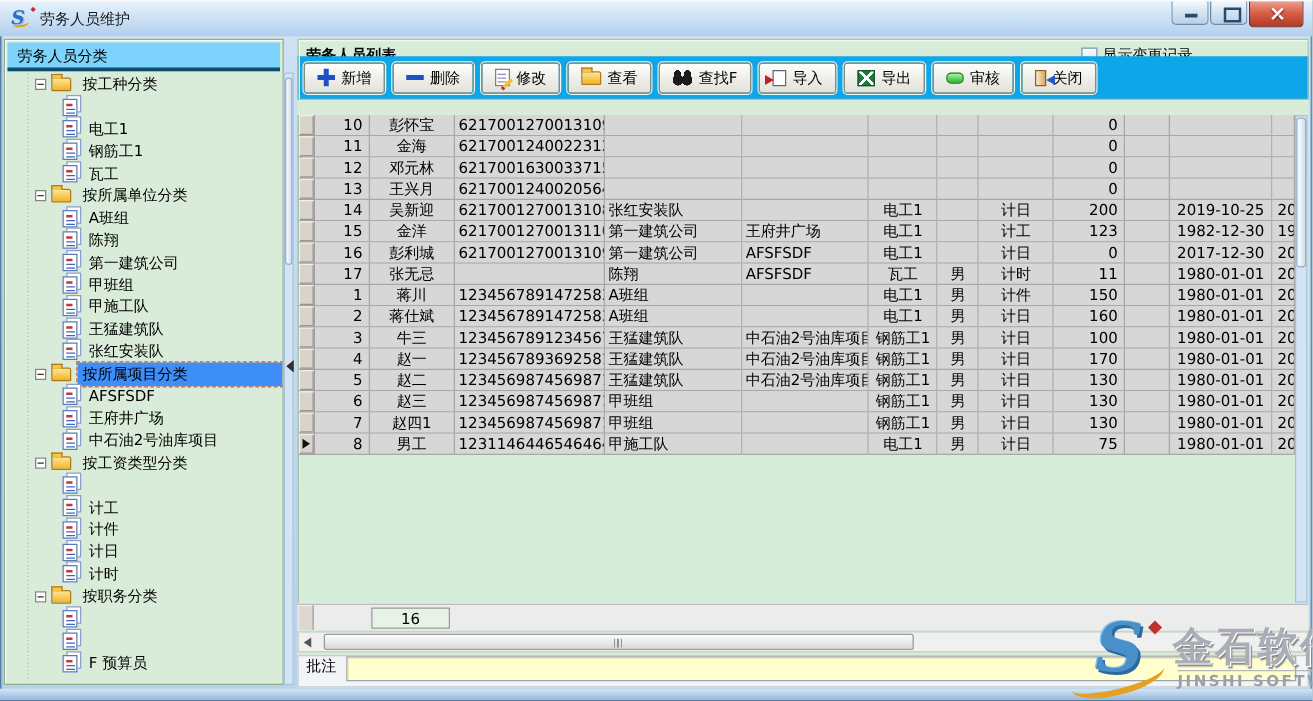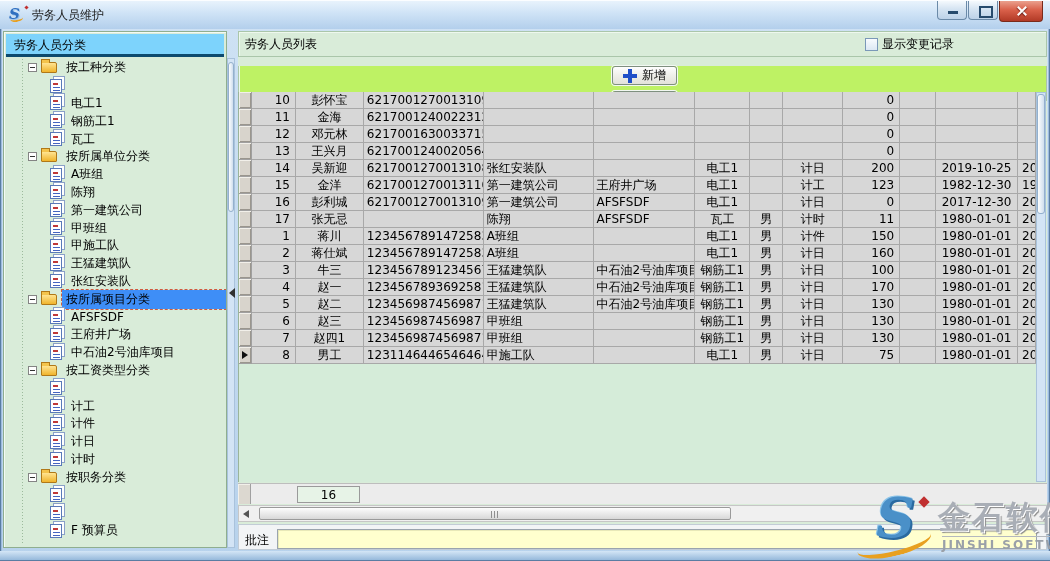--- a/index.html
+++ b/index.html
@@ -69,32 +69,32 @@
   .splitter { position:absolute; left:235px; top:31px; width:4px; height:517px; }
   .split-arrow { position:absolute; left:229px; top:288px; width:0; height:0;
              border:5px solid transparent; border-right:6px solid #303030; border-left:none; }
 
   
   .rpanel { position:absolute; left:238px; top:31px; width:809px; height:519px; background:#d9ecd9; }
 
   .filterbar { position:absolute; left:0; top:0; width:809px; height:26px;
                display:flex; align-items:center; padding-left:6px;
                background:#d9ecd9; border:1px solid #aac6aa; box-shadow:inset 1px 1px 0 #eef8ee; }
-  .flist-title { margin-right:14px; }
+  .flist-title { margin-right:14px;font-weight:bold; }
   .fchecks { display:flex; gap:17px; }
   .fcheck { display:flex; align-items:center; gap:4px; cursor:default; }
   .cbox { width:13px; height:13px; border:1px solid #7a98b8; position:relative;
           background:linear-gradient(#f8fbfe,#dce8f4); flex:none; }
   .fcheck.checked .cbox::after { content:""; position:absolute; left:3px; top:0px; width:4px; height:8px;
           border:solid #1e4e9c; border-width:0 2px 2px 0; transform:rotate(40deg); }
   .fcheck-right { margin-left:auto; margin-right:92px; }
 
-  .toolbar { position:absolute; left:0; top:35px; width:809px; height:35px;
+  .toolbar { position:absolute; left:0; top:14px; width:809px; height:35px;
              display:flex; align-items:center; gap:6px; padding-left:4px;
-             background:#bef264; border:1px solid #aac6aa; border-top:none; box-shadow:inset 1px 0 0 #eef8ee;flex-direction:column; }
+             background:#0ea5e9; border:1px solid #aac6aa; border-top:none; box-shadow:inset 1px 0 0 #eef8ee; }
   .tb { display:flex; align-items:center; gap:5px; height:25px; padding:0 10px;
         border:1px solid #7f907f; border-radius:3px; font-size:12px; font-family:inherit;
         background:linear-gradient(#fefefe,#efefe9 50%,#e2e2da); box-shadow:0 0 0 1px #f2f8f2; cursor:default; }
   .tbicon { flex:none; position:relative; }
   .i-plus  { width:14px; height:14px;
         background:linear-gradient(#2050c8,#2050c8) center/14px 4px no-repeat,
                    linear-gradient(#2050c8,#2050c8) center/4px 14px no-repeat; }
   .i-minus { width:14px; height:14px;
         background:linear-gradient(#2050c8,#2050c8) center/14px 4px no-repeat; }
   .i-edit  { width:12px; height:14px; background:#fff; border:1px solid #808080;
@@ -164,21 +164,21 @@
              text-align:center; background:#e7f3e7; border:1px solid #9a9a9a; }
   .hscroll { position:absolute; left:0; top:474px; width:809px; height:17px; background:#f0f0f0;
              border:1px solid #c6c6c6; }
   .hs-left { position:absolute; left:4px; top:4px; width:0; height:0;
              border:4px solid transparent; border-right:6px solid #555; border-left:none; }
   .hs-thumb { position:absolute; left:20px; top:1px; width:472px; height:13px; border:1px solid #9a9a9a;
              border-radius:2px; background:linear-gradient(#fdfdfd,#d8d8d8); }
   .hs-thumb::after { content:""; position:absolute; left:50%; top:3px; width:8px; height:7px; margin-left:-4px;
              background:repeating-linear-gradient(90deg,#909090 0 1px,transparent 1px 3px); }
   .noterow { position:absolute; left:0; top:493px; width:809px; height:26px; background:#f2f4f6;
-             border:1px solid #c2ccd6; display:flex; align-items:flex-end; }
+             border:1px solid #c2ccd6; display:flex; align-items:flex-start; }
   .note-label { margin-left:6px; margin-right:8px; }
   .note-input { width:760px; height:20px; background:#ffffce; border:1px solid #9aa4ae;
              box-shadow:inset 1px 1px 0 #e8e8b8; font-family:inherit; font-size:12px; padding:0 4px; }
 
   
   .wm { position:absolute; left:854px; top:492px; width:200px; height:66px; pointer-events:none; z-index:50; }
   .wm-s { position:absolute; left:22px; top:-6px; font:italic 900 54px "DejaVu Serif",serif;
           color:#4a90c8; text-shadow:2px 2px 0 #2a6aa0, -1px -1px 0 #8cc4e8; }
   .wm-arc { position:absolute; left:2px; top:38px; width:76px; height:26px;
           border-bottom:5px solid #e8a020; border-radius:50%; transform:rotate(-14deg); }

